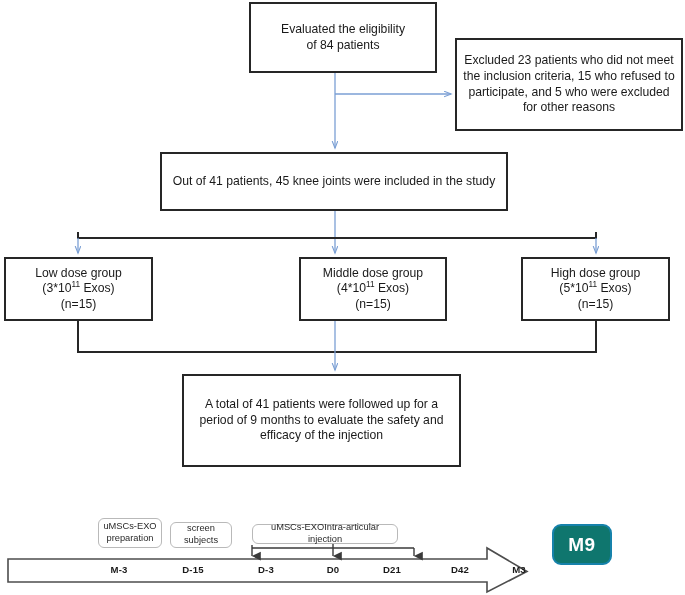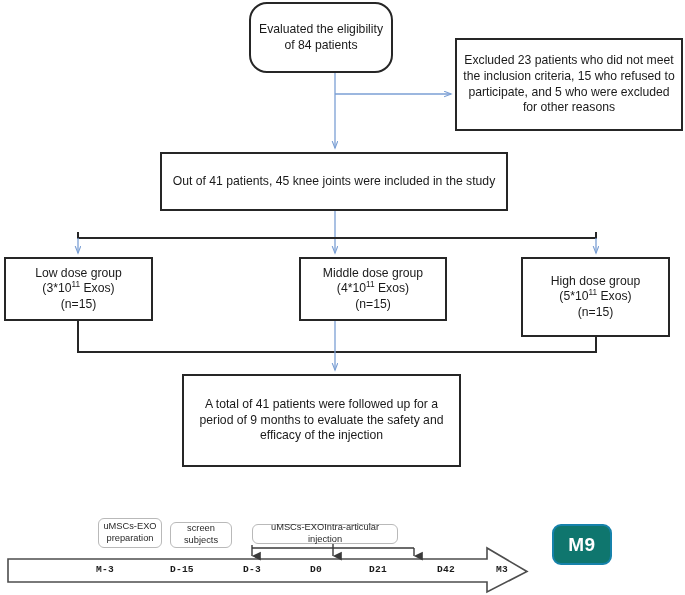--- a/index.html
+++ b/index.html
@@ -39,26 +39,26 @@
     line-height: 1.28;
     font-size: 12.2px;
     padding: 2px 6px;
   }
   .fbox .inner { width: 100%; }
   sup {
     font-size: 0.68em;
     vertical-align: super;
     line-height: 0;
   }
-  #box-eligibility { left: 249px; top: 2px;  width: 144px; height: 71px; border-radius: 18px; }
+  #box-eligibility { left: 249px; top: 2px;  width: 188px; height: 71px; }
   #box-excluded    { left: 455px; top: 38px; width: 228px; height: 93px; font-size: 12.2px; }
   #box-included    { left: 160px; top: 152px; width: 348px; height: 59px; }
   #box-low         { left: 4px;   top: 257px; width: 149px; height: 64px; }
   #box-middle      { left: 261px; top: 257px; width: 148px; height: 64px; margin-left: 38px; }
-  #box-high        { left: 521px; top: 257px; width: 149px; height: 80px; }
+  #box-high        { left: 521px; top: 257px; width: 149px; height: 64px; }
   #box-summary     { left: 182px; top: 374px; width: 279px; height: 93px; }
 
   .tlabel {
     position: absolute;
     box-sizing: border-box;
     border: 1px solid #b9b9b9;
     border-radius: 6px;
     background: #ffffff;
     display: flex;
     align-items: center;
@@ -71,22 +71,22 @@
   }
   #tl-prep    { left: 98px;  top: 518px; width: 64px; height: 30px; }
   #tl-screen  { left: 170px; top: 522px; width: 62px; height: 26px; }
   #tl-inject  { left: 252px; top: 524px; width: 146px; height: 20px; }
 
   .tick {
     position: absolute;
     font-size: 9.6px;
     font-weight: bold;
     color: #1a1a1a;
+    text-align: center;
     letter-spacing: 0.2px;
-    font-family: Liberation Mono, monospace;
   }
 
   #m9-badge {
     position: absolute;
     left: 552px;
     top: 524px;
     width: 60px;
     height: 41px;
     box-sizing: border-box;
     background: #0f766e;

